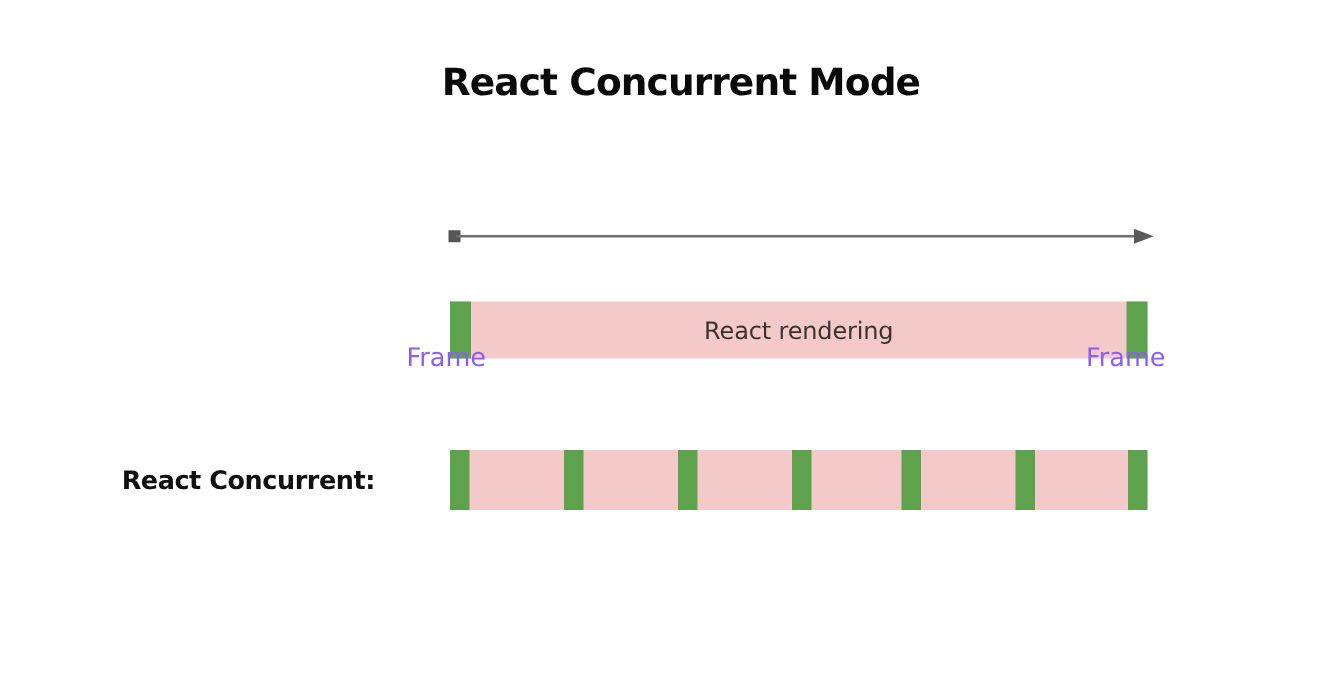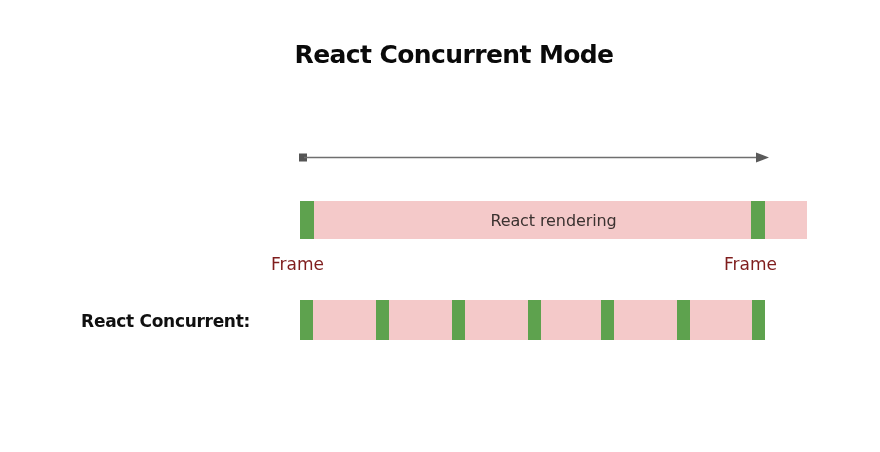--- a/index.html
+++ b/index.html
@@ -42,21 +42,21 @@
   #label-sync{left:50px;top:212px;width:200px;}
   #label-concurrent{left:20px;top:311px;width:230px;}
 
   
   .track{
     position:absolute;
     background:#f4c9c9;
     left:300px;
     width:465px;
   }
-  #sync-track{top:201px;height:38px;padding-left:42px;}
+  #sync-track{top:201px;height:38px;}
   #conc-track{top:300px;height:40px;}
 
   .frame-block{
     position:absolute;
     top:0;
     height:100%;
     background:#5ea24e;
     box-sizing:border-box;
   }
 
@@ -65,23 +65,23 @@
     left:0;top:0;width:100%;height:100%;
     display:flex;align-items:center;justify-content:center;
     font-size:16px;
     color:#3b3230;
     letter-spacing:-0.1px;
     font-family:"DejaVu Sans", sans-serif;
   }
 
   .frame-caption{
     position:absolute;
-    top:254px;
+    top:229px;
     font-size:17px;
-    color:#7f1d1d;
+    color:#8b5cf6;
     font-family:"DejaVu Sans", sans-serif;
     white-space:nowrap;
   }
   #frame-caption-left{left:271px;}
   #frame-caption-right{left:724px;}
 </style>
 </head>
 <body>
 
 <div id="stage">

